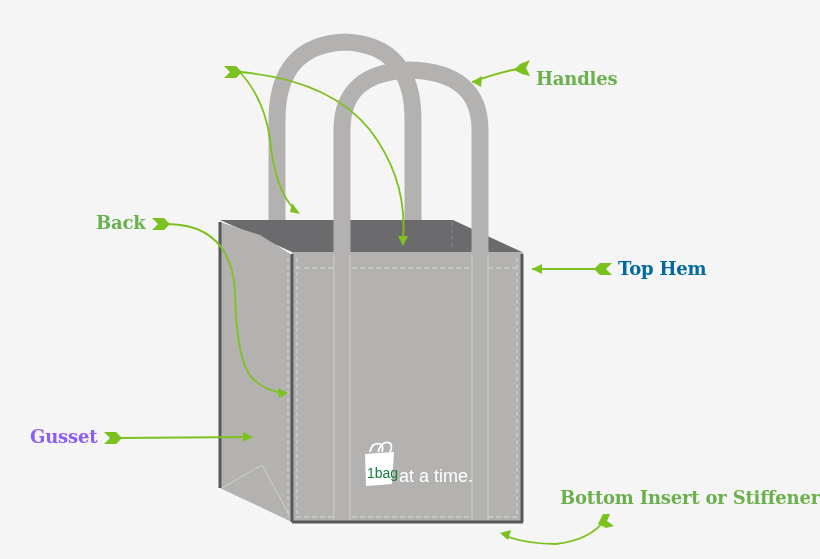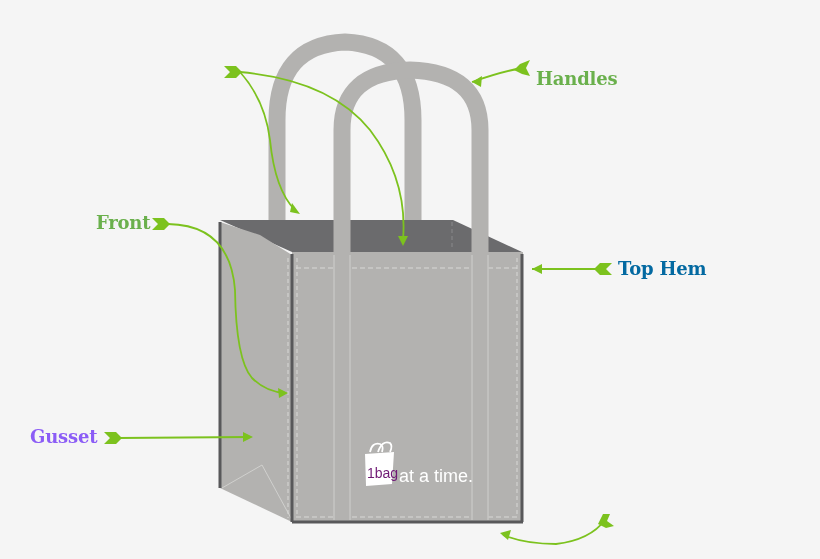--- a/index.html
+++ b/index.html
@@ -105,22 +105,23 @@
       <polygon points="224,66 236,66 242,72 236,78 224,78 230,72"></polygon>
       <polygon points="530,60 520,64 514,70 522,74 530,76 526,68"></polygon>
       <polygon points="152,218 164,218 170,224 164,230 152,230 158,224"></polygon>
       <polygon points="612,263 600,263 594,269 600,275 612,275 606,269"></polygon>
       <polygon points="104,432 116,432 122,438 116,444 104,444 110,438"></polygon>
       <polygon points="610,514 603,514 598,524 606,528 614,526 607,521"></polygon>
     </g>
   </svg>
 
   <div class="label" style="left:536px; top:50px; color:#6ab04c;margin-top:20px;">Handles</div>
-  <div class="label" style="left:96px; top:214px; color:#6ab04c;">Front</div>
+  <div class="label" style="left:96px; top:214px; color:#6ab04c;">Back</div>
   <div class="label" style="left:618px; top:260px; color:#0369a1;">Top Hem</div>
   <div class="label" style="left:30px; top:428px; color:#8b5cf6;">Gusset</div>
+  <div class="label" style="left:560px; top:489px; color:#6ab04c;">Bottom Insert or Stiffener</div>
 
-  <div class="logo-text" style="left:367px; top:466px; color:#701a75; font-size:14px;">
+  <div class="logo-text" style="left:367px; top:466px; color:#15803d; font-size:14px;">
     <span>1</span><span>bag</span>
   </div>
   <div class="logo-text" style="left:399px; top:467px;">at a time.</div>
 
 </div>
 
 </body></html>

